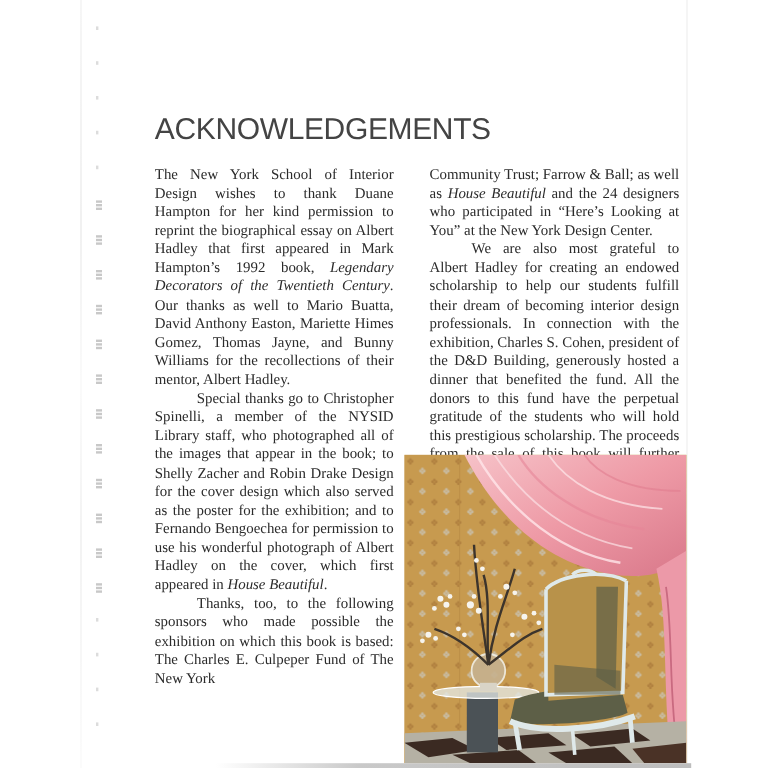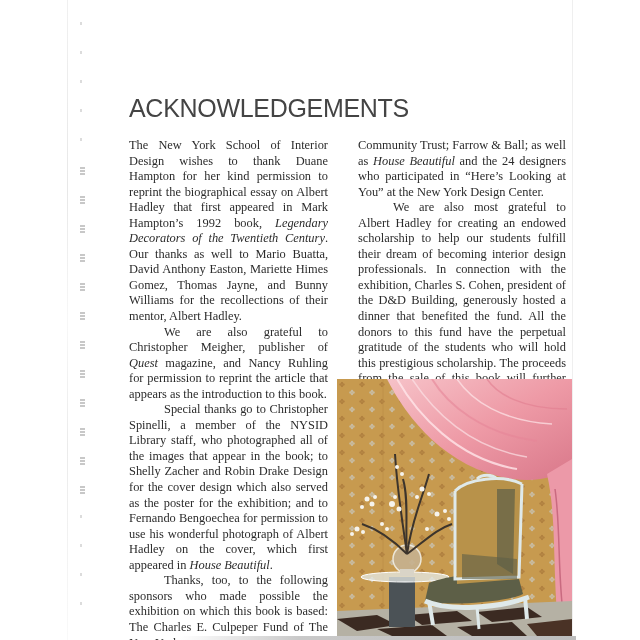--- a/index.html
+++ b/index.html
@@ -144,21 +144,20 @@
       <i style="left: 4px; top: 0px; width: 2px; height: 3px; opacity: 0.35;"></i>
     </div>
   </div>
 
 <div class="page-edge"></div>
 
 <h1 class="title">ACKNOWLEDGEMENTS</h1>
 
 <div class="col left">
   <p><span>The New York School of Interior Design wishes to thank  Duane Hampton for her kind permission to reprint the biographi­cal essay on Albert Hadley that first appeared in Mark Hampton’s 1992 book, </span><em>Legendary Decorators of the Twentieth Century</em><span>. Our thanks as well to Mario Buatta, David Anthony Easton, Mariette Himes Gomez, Thomas Jayne, and Bunny Williams for the recollections of their mentor, Albert Hadley.</span></p>
-  <p class="indent"><span>We are also grateful to Christopher Meigher, publisher of </span><em>Quest</em><span> magazine, and Nancy Ruhling for permission to reprint the article that appears as the introduction to this book.</span></p>
   <p class="indent"><span>Special thanks go to Christopher Spinelli, a member of the NYSID Library staff, who photographed all of the images that appear in the book; to Shelly Zacher and Robin Drake Design for the cover design which also served as the poster for the exhibition; and to Fernando Bengoechea for permission to use his wonderful photograph of Albert Hadley on the cover, which first appeared in </span><em>House Beautiful</em><span>.</span></p>
   <p class="indent"><span>Thanks, too, to the following spon­sors who made possible the exhibition on which this book is based: The Charles E. Culpeper Fund of The New York</span></p>
 </div>
 
 <div class="col right">
   <p><span>Community Trust; Farrow &amp; Ball; as well as </span><em>House Beautiful</em><span> and the 24 designers who participated in “Here’s Looking at You” at the New York Design Center.</span></p>
   <p class="indent"><span>We are also most grateful to Albert Hadley for creating an endowed scholar­ship to help our students fulfill their dream of becoming interior design professionals. In connection with the exhibition, Charles S. Cohen, president of the D&amp;D Building, generously hosted a dinner that benefited the fund. All the donors to this fund have the perpetual gratitude of the students who will hold this prestigious scholarship. The proceeds from the sale of this book will further enhance this schol­arship endowment.</span></p>
 </div>
 
 <div class="painting">

